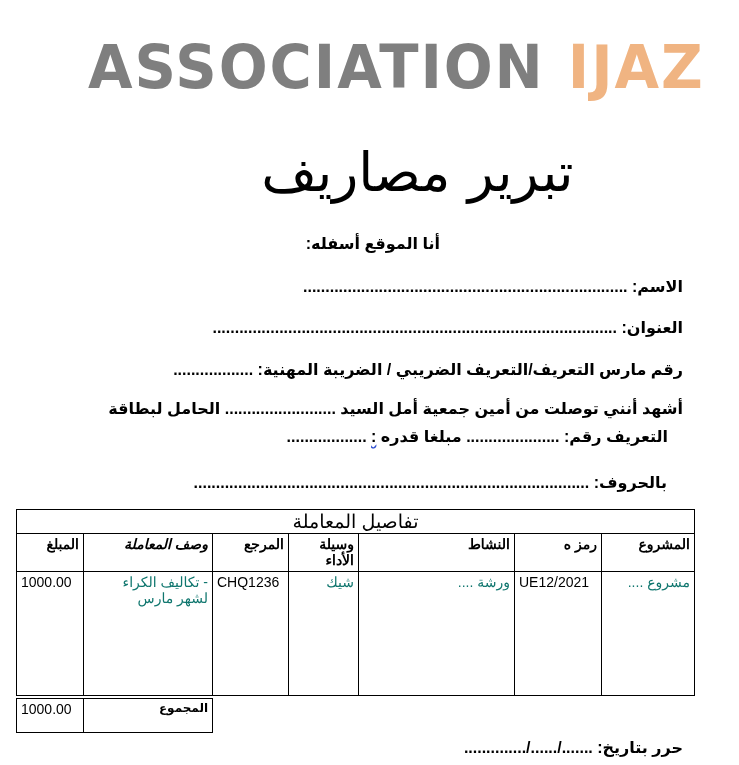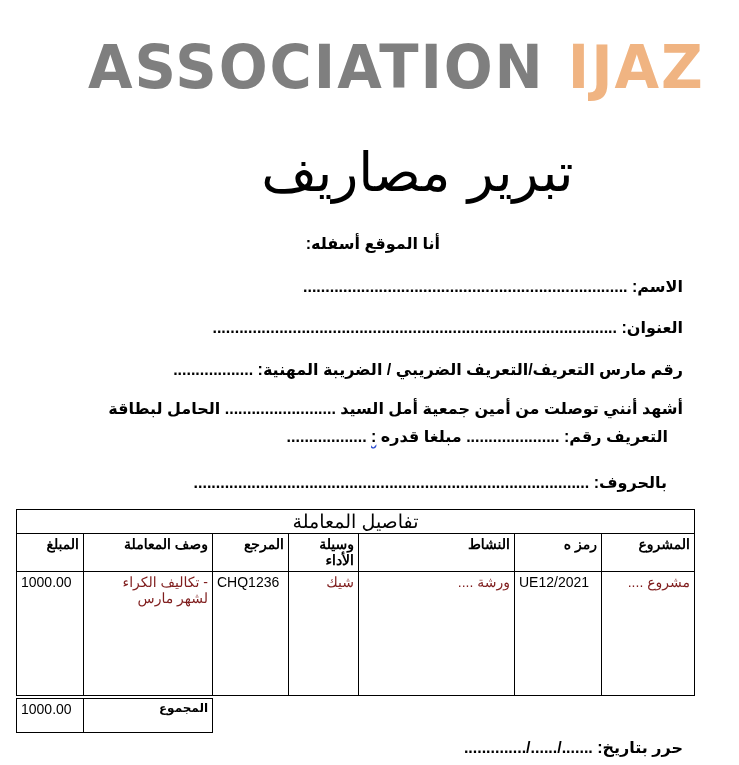--- a/index.html
+++ b/index.html
@@ -24,21 +24,21 @@
     .wavy { text-decoration: underline wavy #3050d0; }
     table.details {
       position: absolute; left: 16px; top: 509px; border-collapse: collapse; direction: rtl;
       font-family: "Liberation Sans", sans-serif;
     }
     table.details td {
       border: 1px solid #000; vertical-align: top; padding: 2px 4px; font-size: 14px;
     }
     .tbl-title { font-size: 19px !important; text-align: center; height: 23px; padding: 0 !important; line-height: 23px; }
     .hdr td { height: 33px; font-weight: bold; }
-    .data td { height: 119px; font-size: 13px; color: #7f1d1d; }
+    .data td { height: 119px; font-size: 13px; color: #0f766e; }
     .num { font-size: 14px !important; color: #000 !important; direction: ltr; text-align: left; margin-left: 12px; }
     .total-tbl {
       position: absolute; left: 16px; top: 698px; border-collapse: collapse; direction: rtl;
     }
     .total-tbl td { border: 1px solid #000; vertical-align: top; padding: 2px 4px; height: 29px; font-size: 12px; }
   </style>
 </head>
 <body>
 
 <div class="logo">
@@ -59,21 +59,21 @@
   <tbody>
       <tr>
     <td colspan="7" class="tbl-title" style="width:668px;">تفاصيل المعاملة</td>
   </tr>
   <tr class="hdr">
     <td style="width:84px;">المشروع</td>
     <td style="width:78px;">رمز ه</td>
     <td style="width:147px;">النشاط</td>
     <td style="width:61px;margin-left:12px;">وسيلة الأداء</td>
     <td style="width:67px;">المرجع</td>
-    <td style="width:120px;">وصف المعاملة</td>
+    <td style="width:120px;font-style:italic;">وصف المعاملة</td>
     <td style="width:58px;">المبلغ</td>
   </tr>
   <tr class="data">
     <td>مشروع ....</td>
     <td class="num">UE12/2021</td>
     <td>ورشة ....</td>
     <td>شيك</td>
     <td class="num">CHQ1236</td>
     <td>- تكاليف الكراء لشهر مارس</td>
     <td class="num">1000.00</td>

